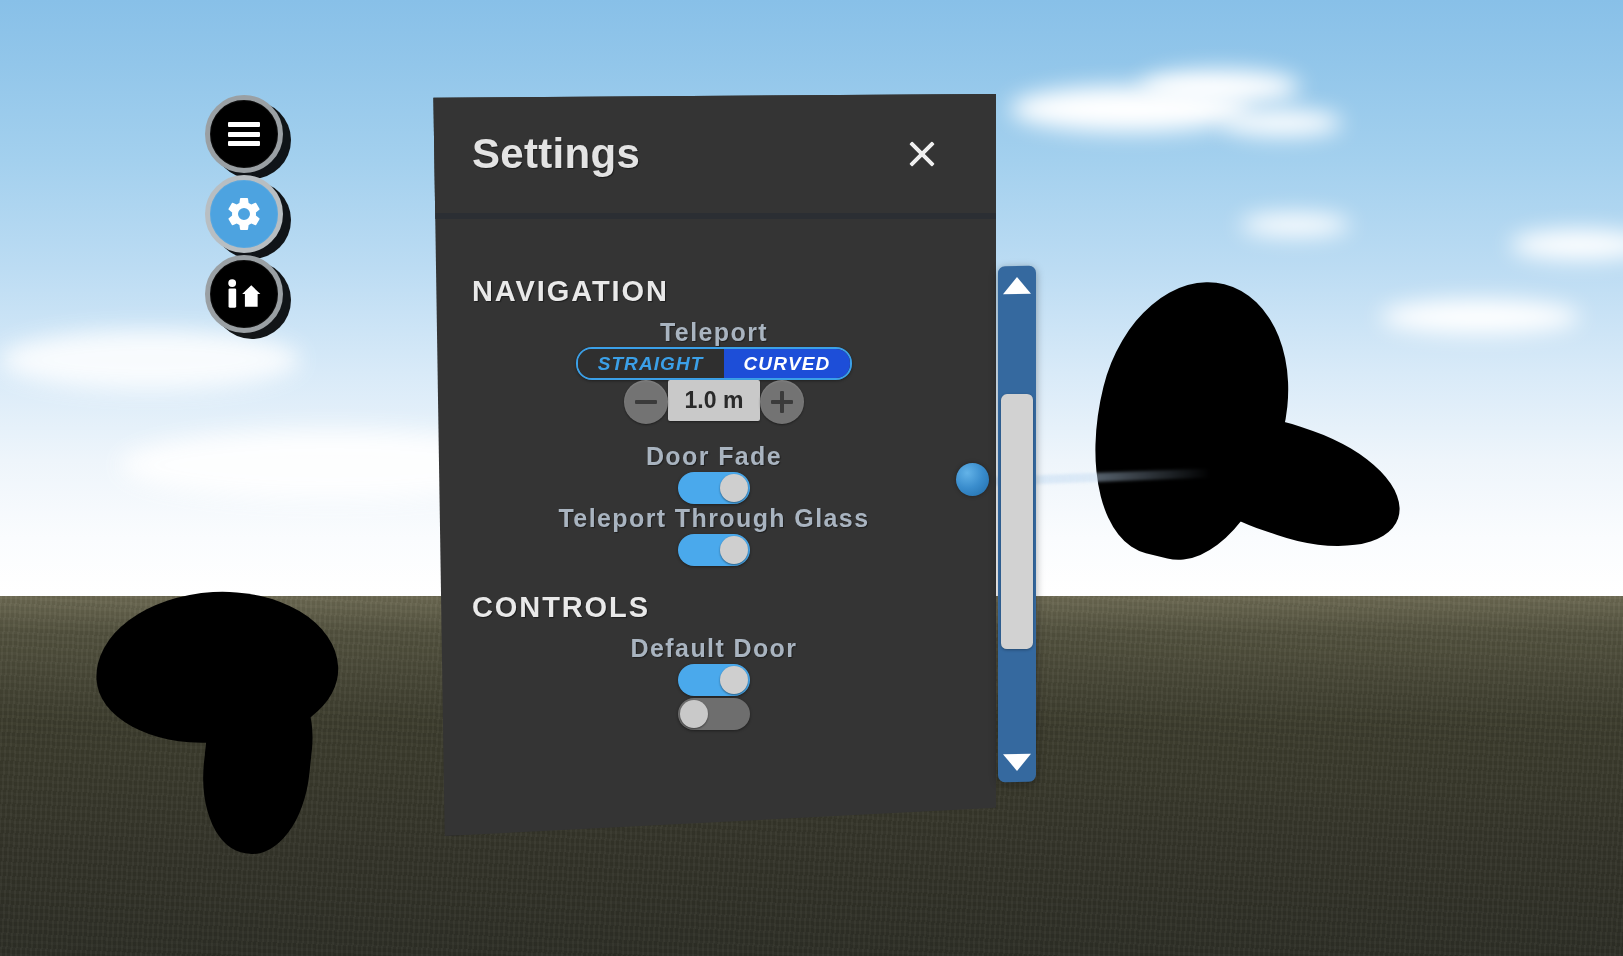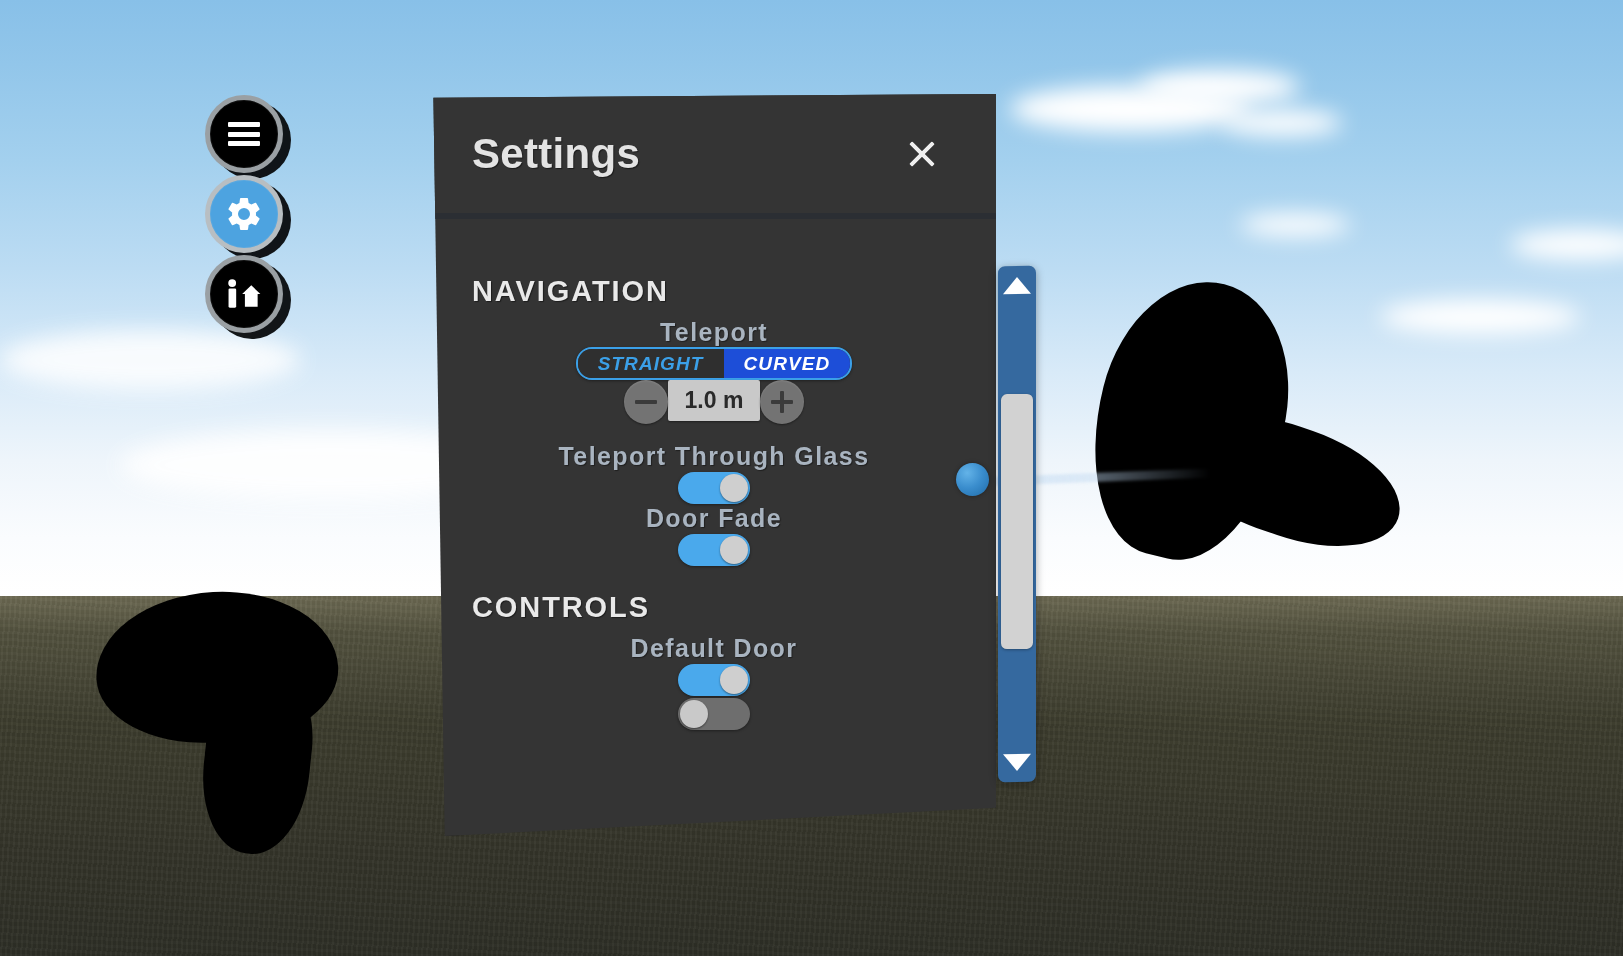--- a/index.html
+++ b/index.html
@@ -352,28 +352,28 @@
 
         <div class="row">
           <div class="stepper">
             <div class="step-btn minus"></div>
             <div class="step-value">1.0 m</div>
             <div class="step-btn plus"></div>
           </div>
         </div>
 
         <div class="row">
-          <div class="row-label">Teleport Through Glass</div>
+          <div class="row-label">Door Fade</div>
           <div class="toggle on">
             <span class="knob"></span>
           </div>
         </div>
 
         <div class="row">
-          <div class="row-label">Door Fade</div>
+          <div class="row-label">Teleport Through Glass</div>
           <div class="toggle on">
             <span class="knob"></span>
           </div>
         </div>
 
 
         <div class="section-title controls-gap">CONTROLS</div>
 
         <div class="row">
           <div class="row-label">Default Door</div>

